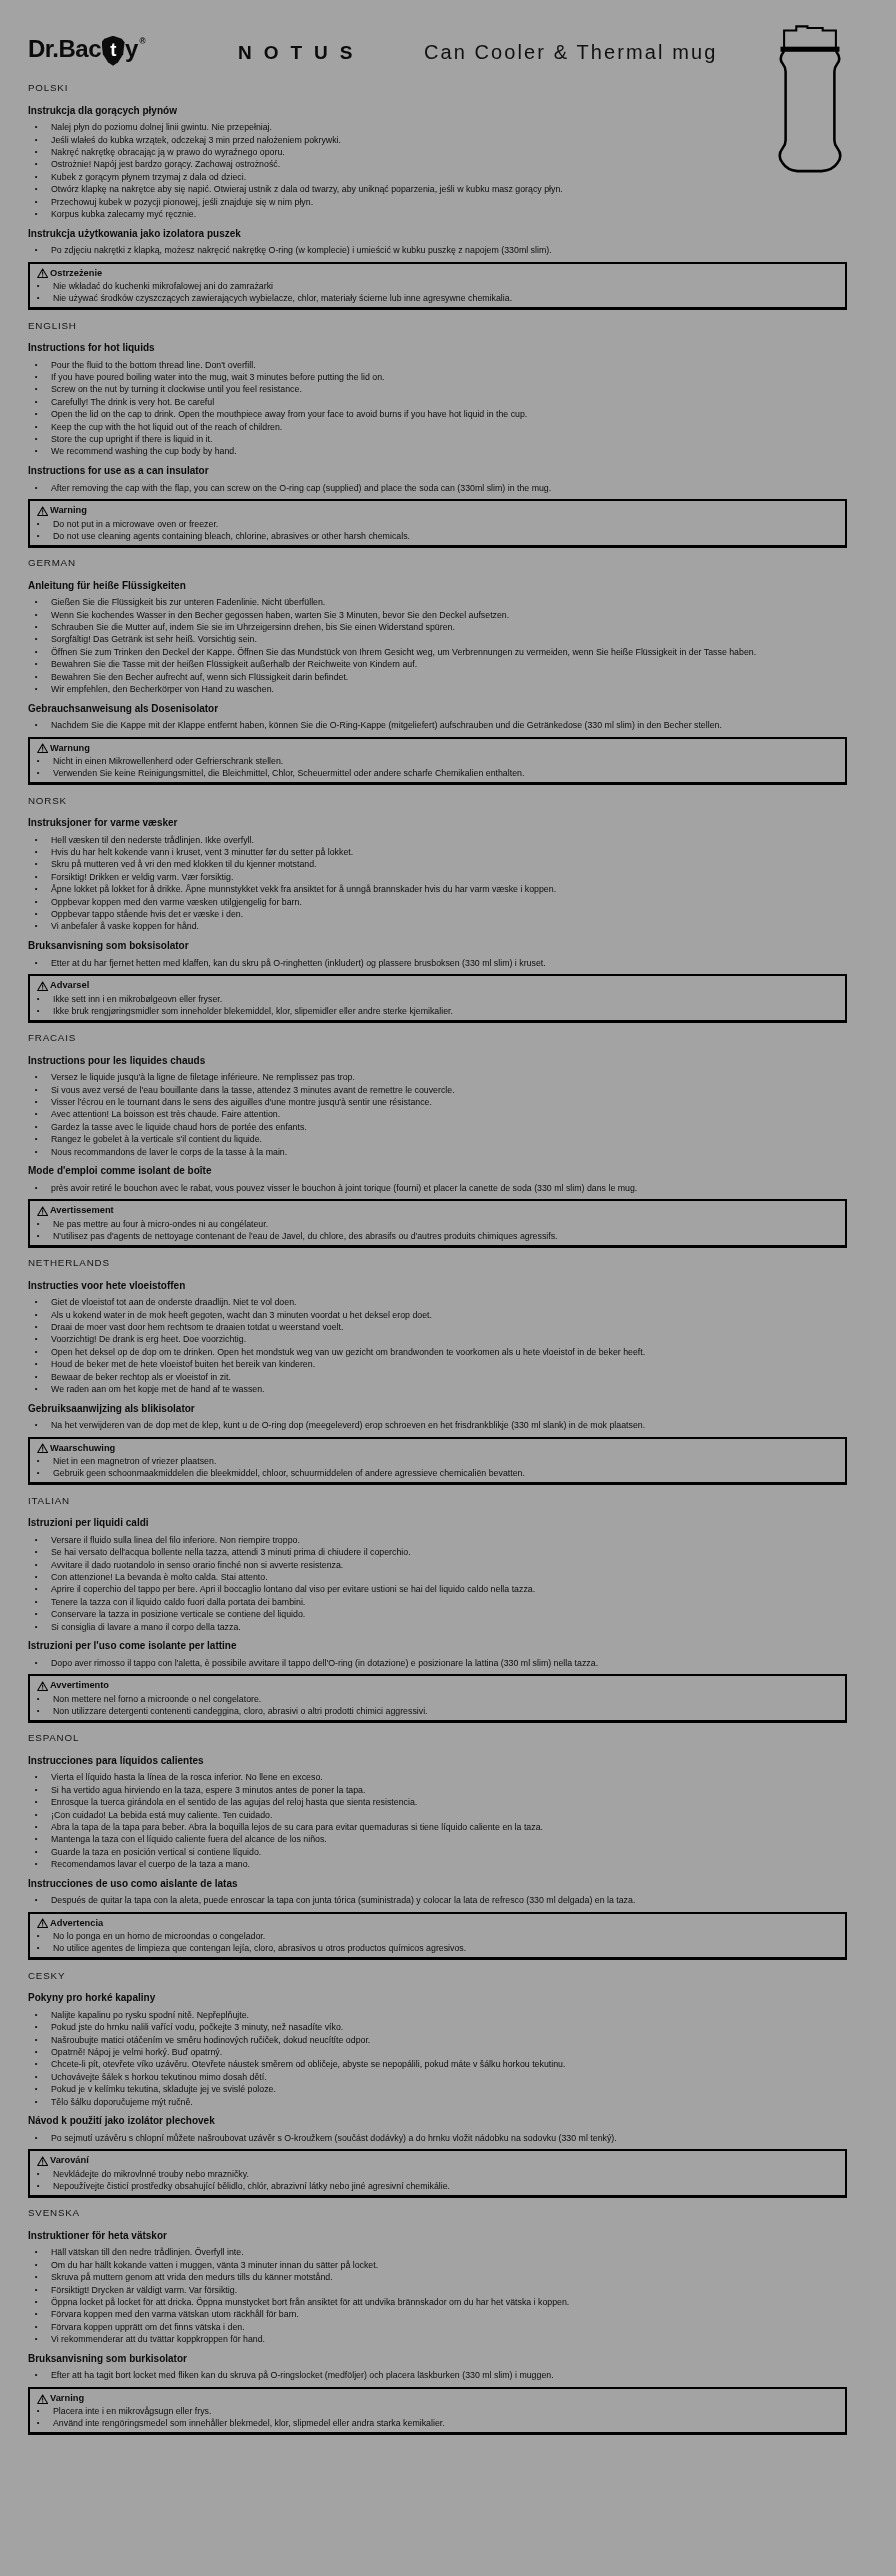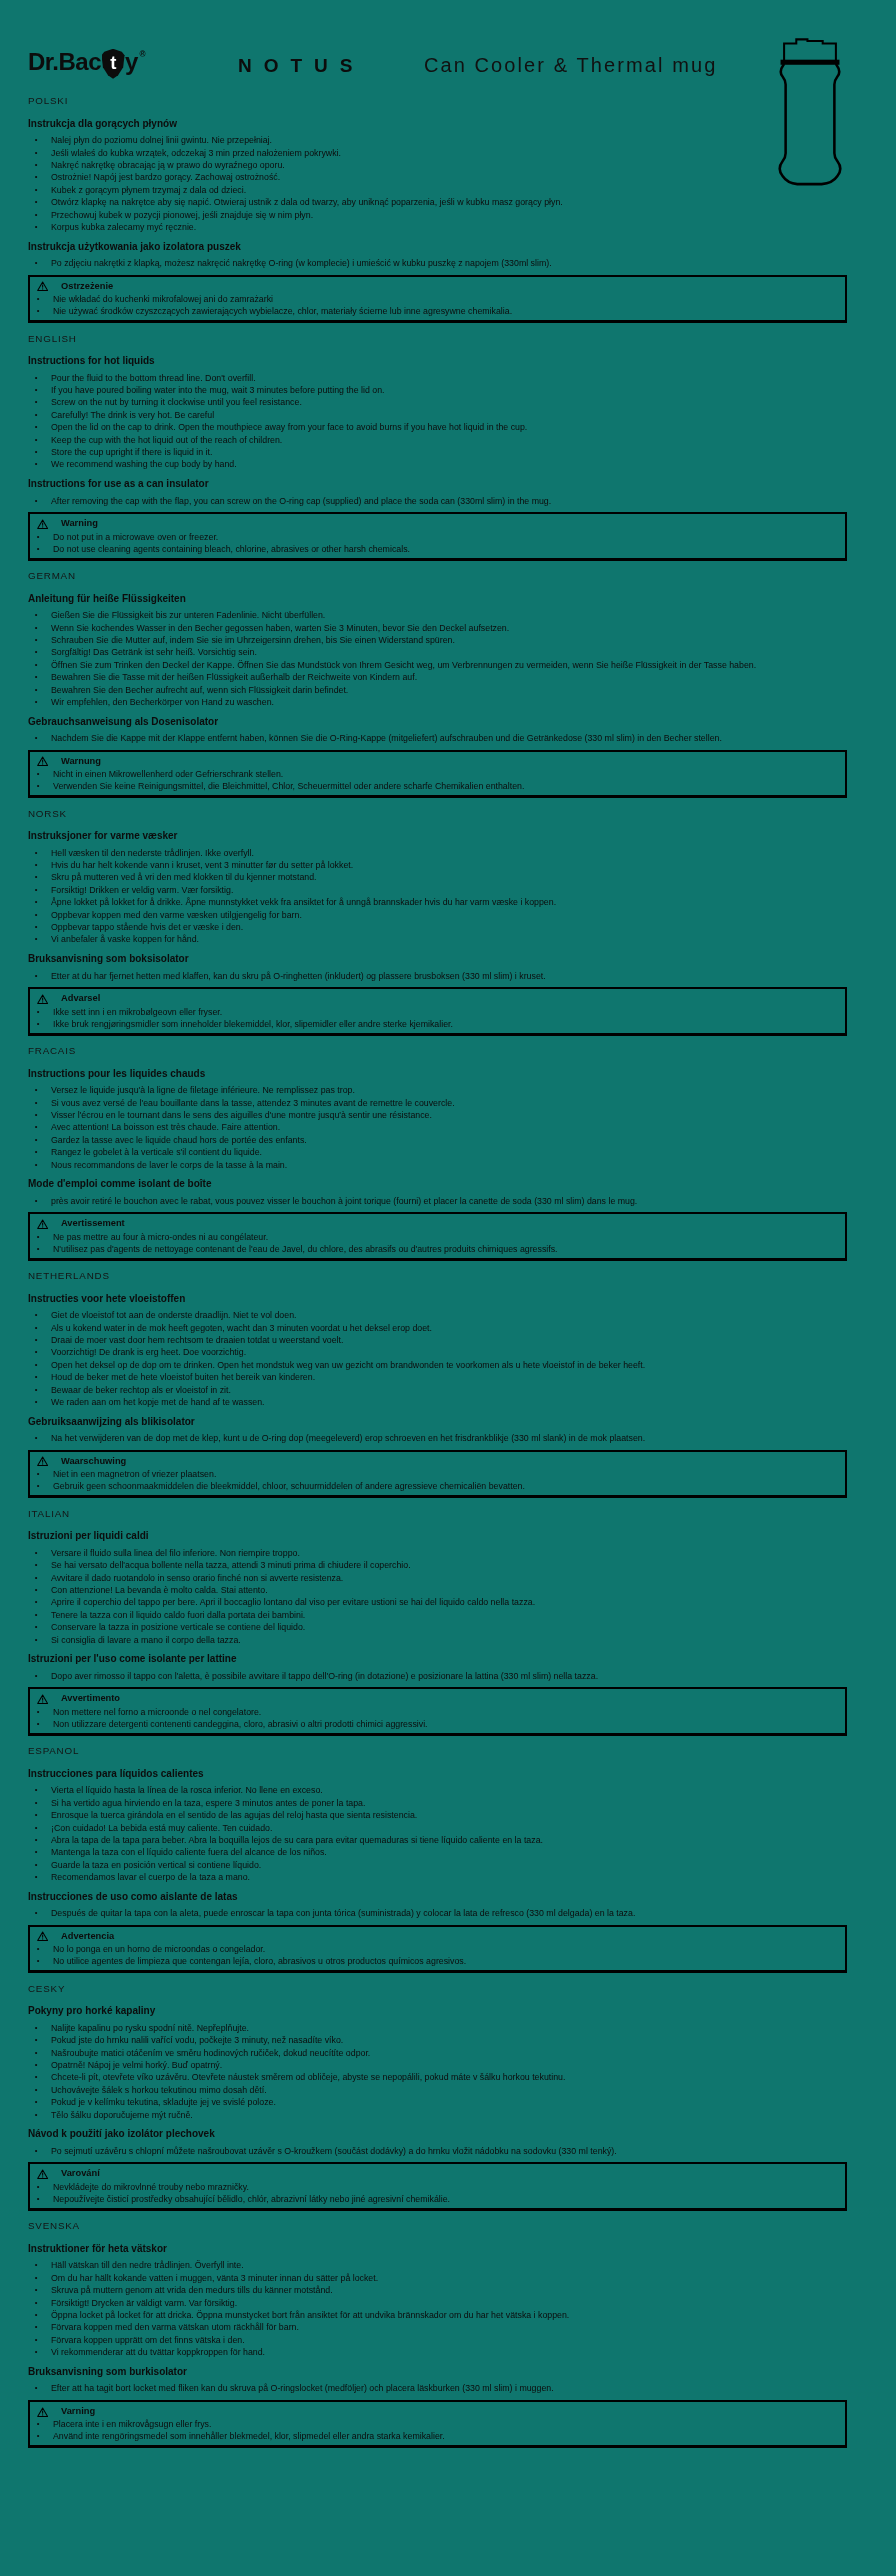--- a/index.html
+++ b/index.html
@@ -2,26 +2,26 @@
 <html style="font-size:8.2px"><head>
 <meta charset="utf-8">
 <style>
   html,body{margin:0;padding:0;}
   body{background:#e8e8e8;}
   .page{
     position:relative;
     width:896px;
     height:2576px;
     margin:0 auto;
-    background:#0f766e;
+    background:#a3a3a3;
     color:#0c0c0c;
     font-family:"Liberation Sans","DejaVu Sans",sans-serif;
     overflow:hidden;
     box-sizing:border-box;
-    padding-top:43px;
+    padding-top:30px;
   }
   
   .header{position:relative;height:52px;}
   .brand{
     position:absolute;left:28px;top:5.2px;
     font-weight:900;font-size:24px;letter-spacing:-0.5px;
     white-space:nowrap;display:flex;align-items:center;
   }
   .shield{
     display:inline-flex;align-items:center;justify-content:center;
@@ -59,21 +59,21 @@
     font-size:7.7px;line-height:12.4px;
   }
   
   .warnbox{
     border:2.1px solid #000;
     border-top-width:2.6px;border-bottom-width:3.1px;
     padding:3.1px 9.3px 3.1px 0;
     margin:0 0 8.2px 0;
   }
   .warnhead{
-    display:flex;align-items:center;gap:13px;
+    display:flex;align-items:center;gap:2px;
     padding-left:6.7px;font-weight:700;font-size:9.3px;line-height:13.4px;
   }
   .warn-icon{width:11.3px;height:10.3px;flex:0 0 auto;}
   ul.bullets.warn li{line-height:12px;}
 </style>
 </head>
 <body>
 
 <div class="page">
 

